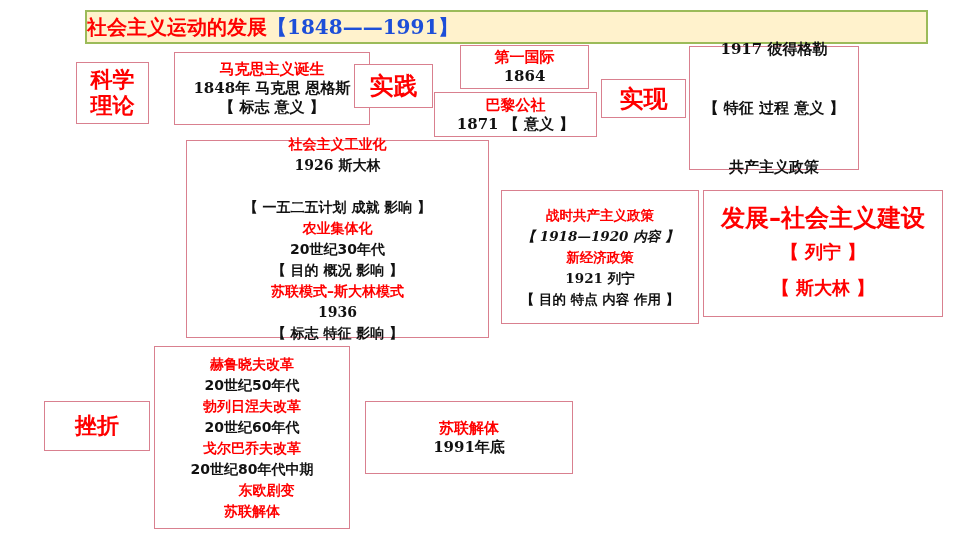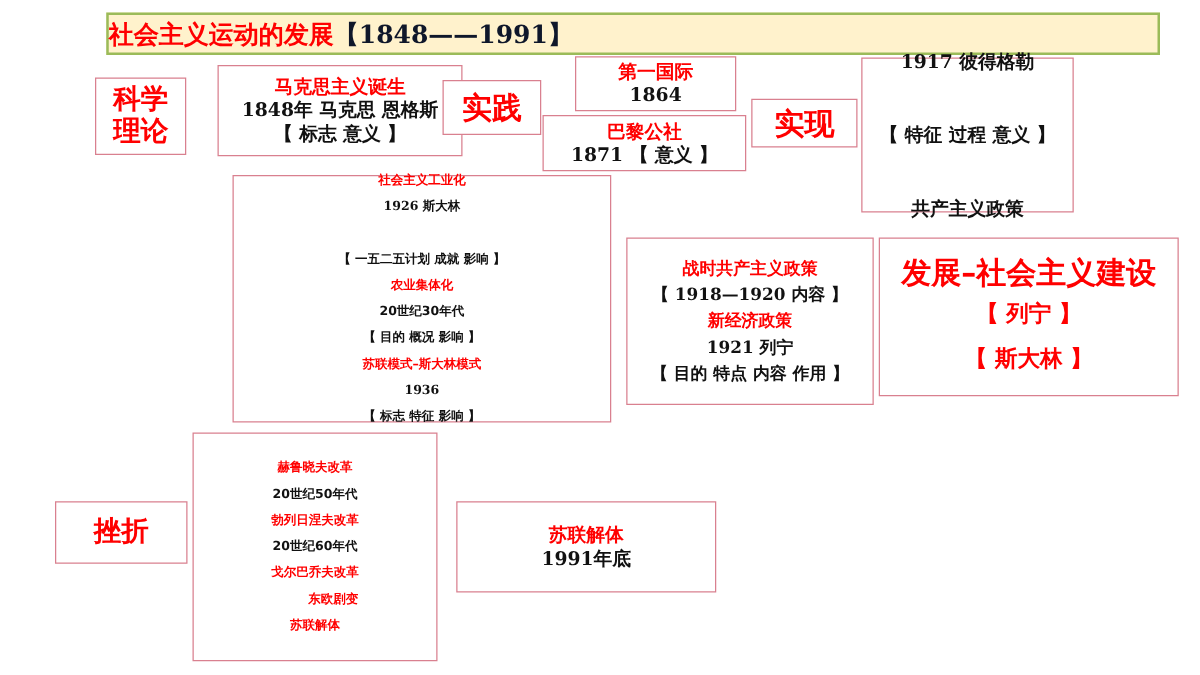--- a/index.html
+++ b/index.html
@@ -8,32 +8,32 @@
     background: #ffffff;
     font-family: "DejaVu Sans", "Liberation Sans", sans-serif;
   }
   .title-bar {
     position: absolute; left: 85px; top: 10px; width: 839px; height: 30px;
     background: #fff2cc; border: 2px solid #9bbb59;
     display: flex; align-items: center; justify-content: flex-start;
     font-weight: bold; font-size: 20px; line-height: 1;
   }
   .title-bar .red { color: #ff0000; }
-  .title-bar .black { color: #0f172a; font-family: "DejaVu Serif", "Liberation Serif", serif; }
+  .title-bar .black { color: #1d4ed8; font-family: "DejaVu Serif", "Liberation Serif", serif; }
   .box {
     position: absolute; box-sizing: border-box;
     border: 1.5px solid #d9808f; background: #ffffff;
     display: flex; flex-direction: column; align-items: center; justify-content: center;
     text-align: center; font-weight: bold;
   }
   .line { white-space: nowrap; display: block; }
   .red { color: #ff0000; }
   .black { color: #111111; }
   .label-big { font-size: 24px; line-height: 26px; color: #ff0000; font-weight: bold; }
-  .f14 { font-size: 10px; line-height: 18px; }
+  .f14 { font-size: 14px; line-height: 18px; }
   .f15 { font-size: 15px; line-height: 19px; }
   .f13 { font-size: 13.5px; line-height: 19px; }
   .num { font-family: "DejaVu Serif", "Liberation Serif", serif; }
   .dev-line1 { font-size: 24px; line-height: 32px; }
   .dev-line2 { font-size: 18px; line-height: 36px; }
 </style>
 </head>
 <body>
 
 <div class="title-bar">
@@ -85,21 +85,21 @@
   <span class="line red f14" style="line-height:21px;">农业集体化</span>
   <span class="line black f14" style="line-height:21px;">20世纪30年代</span>
   <span class="line black f14" style="line-height:21px;">【 目的 概况 影响 】</span>
   <span class="line red f14" style="line-height:21px;">苏联模式–斯大林模式</span>
   <span class="line black f14 num" style="line-height:21px;">1936</span>
   <span class="line black f14" style="line-height:21px;">【 标志 特征 影响 】</span>
 </div>
 
 <div class="box" style="left:501px; top:190px; width:198px; height:134px;">
   <span class="line red f13" style="line-height:21px;">战时共产主义政策</span>
-  <span class="line black f13 num" style="line-height:21px;">【 1918—1920 内容 】</span>
+  <span class="line black f13 num" style="line-height:21px;font-style:italic;">【 1918—1920 内容 】</span>
   <span class="line red f13" style="line-height:21px;">新经济政策</span>
   <span class="line black f13 num" style="line-height:21px;">1921  列宁</span>
   <span class="line black f13" style="line-height:21px;">【 目的 特点 内容 作用 】</span>
 </div>
 
 <div class="box" style="left:703px; top:190px; width:240px; height:127px;">
   <span class="line red dev-line1">发展–社会主义建设</span>
   <span class="line red dev-line2">【 列宁 】</span>
   <span class="line red dev-line2">【 斯大林 】</span>
 </div>
@@ -107,20 +107,21 @@
 <div class="box" style="left:44px; top:401px; width:106px; height:50px;">
   <span class="line label-big" style="font-size:22px;">挫折</span>
 </div>
 
 <div class="box" style="left:154px; top:346px; width:196px; height:183px;">
   <span class="line red f14" style="line-height:21px;">赫鲁晓夫改革</span>
   <span class="line black f14" style="line-height:21px;">20世纪50年代</span>
   <span class="line red f14" style="line-height:21px;">勃列日涅夫改革</span>
   <span class="line black f14" style="line-height:21px;">20世纪60年代</span>
   <span class="line red f14" style="line-height:21px;">戈尔巴乔夫改革</span>
+  <span class="line black f14" style="line-height:21px;">20世纪80年代中期</span>
   <span class="line red f14" style="line-height:21px;margin-left:29px;">东欧剧变</span>
   <span class="line red f14" style="line-height:21px;">苏联解体</span>
 </div>
 
 <div class="box" style="left:365px; top:401px; width:208px; height:73px;">
   <span class="line red f15">苏联解体</span>
   <span class="line black f15 num">1991年底</span>
 </div>
 
 </body></html>

